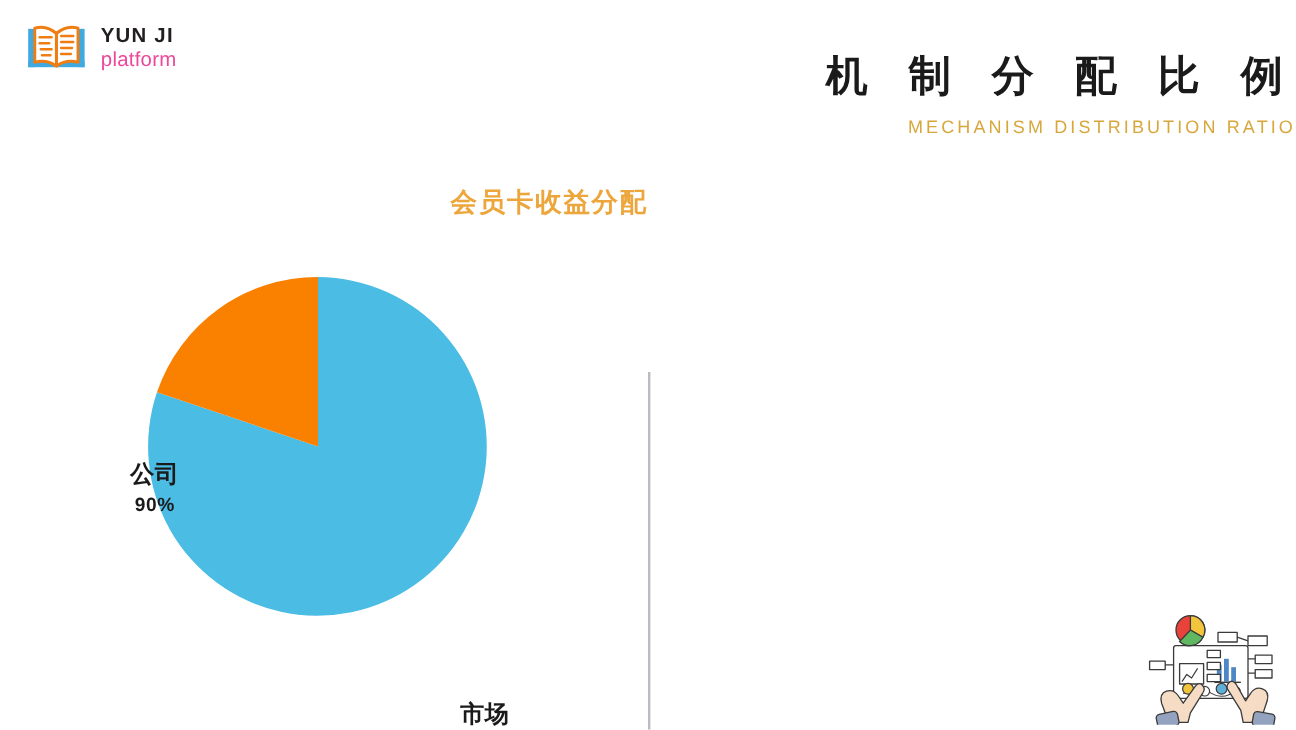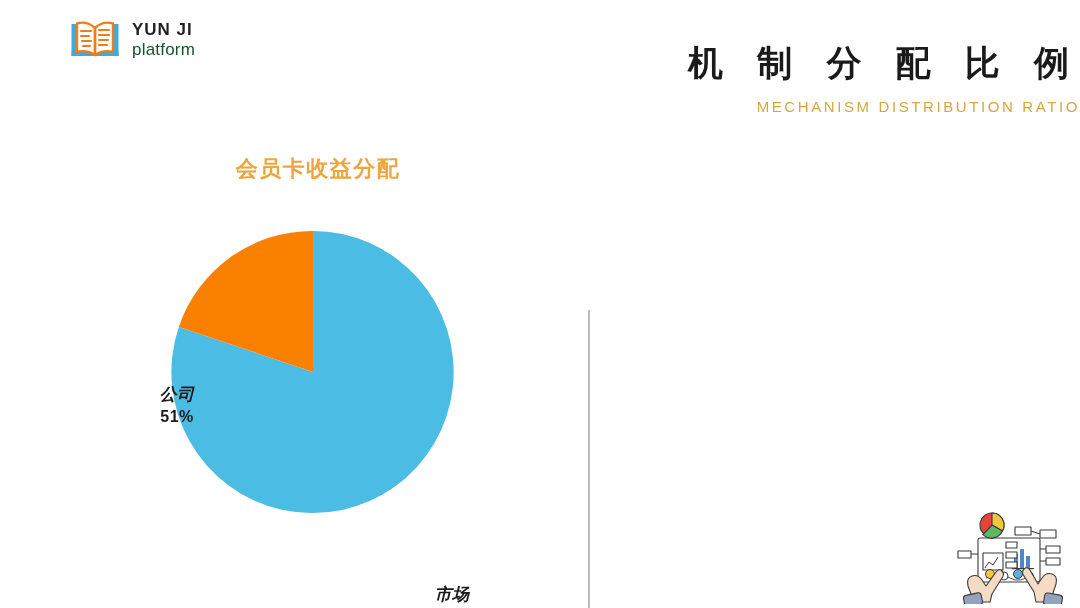--- a/index.html
+++ b/index.html
@@ -3,64 +3,64 @@
 <meta charset="utf-8">
 <style>
   html,body{margin:0;padding:0;}
   body{
     width:1080px;height:608px;
     background:#ffffff;
     font-family:"Liberation Sans","DejaVu Sans",sans-serif;
     overflow:hidden;
     position:relative;
   }
-  .slide{position:absolute;inset:0;background:#fff;margin-left:48px;}
+  .slide{position:absolute;inset:0;background:#fff;}
 
   
   .brand{position:absolute;left:22px;top:18px;display:flex;align-items:center;gap:12px;}
   .brand-mark{width:50px;height:44px;flex:0 0 auto;}
   .brand-words{display:flex;flex-direction:column;line-height:1.18;}
   .brand-line1{font-size:17px;font-weight:700;color:#231f20;letter-spacing:1px;}
-  .brand-line2{font-size:17px;font-weight:500;color:#14532d;letter-spacing:0.2px;}
+  .brand-line2{font-size:17px;font-weight:500;color:#ec4899;letter-spacing:0.2px;}
 
   
   .title-block{position:absolute;left:0;right:0;top:40px;text-align:right;}
   .title-main{
     font-size:35px;font-weight:700;color:#1a1a1a;letter-spacing:11px;
     font-family:"DejaVu Sans","Liberation Sans",sans-serif;
     margin:0;padding-left:11px;
   }
   .title-sub{
     margin-top:11px;font-size:15px;letter-spacing:2.6px;color:#d8a73c;
     font-weight:400;padding-left:15px;
   }
 
   
   .panels{position:absolute;left:0;top:140px;width:1080px;height:420px;}
   .panel{position:absolute;top:0;width:540px;height:420px;}
   .panel-left{left:0;}
   .panel-right{left:540px;}
   .panel-heading{
-    text-align:center;font-size:22px;font-weight:700;color:#eca63c;
+    text-align:right;font-size:22px;font-weight:700;color:#eca63c;
     letter-spacing:1.5px;margin-top:14px;
   }
   .divider{
     position:absolute;left:540px;top:170px;width:2px;height:358px;
     background:#b9bcc0;
   }
 
   
   .pie-wrap{position:absolute;}
   .pie-left{left:121px;top:88px;width:288px;height:288px;}
   .pie-right{left:125px;top:84px;width:288px;height:288px;}
   .pie-wrap svg{display:block;width:100%;height:100%;}
 
   
   .slice-label{position:absolute;color:#1a1a1a;font-weight:700;line-height:1.38;text-align:center;}
-  .slice-label .nm{font-size:17px;letter-spacing:0.5px;display:block;font-style:italic;}
+  .slice-label .nm{font-size:20px;letter-spacing:0.5px;display:block;}
   .slice-label .pc{font-size:16px;letter-spacing:0.5px;display:block;}
 
   .lbl-l-company{left:93px;top:243px;width:72px;}
   .lbl-l-market{left:371px;top:443px;width:66px;}
 
   
   .illus{position:absolute;right:8px;bottom:4px;width:120px;height:96px;}
   .illus svg{display:block;width:100%;height:100%;}
 </style>
 </head>
@@ -99,21 +99,21 @@
       <div class="pie-wrap pie-left">
         <svg viewBox="0 0 200 200" xmlns="http://www.w3.org/2000/svg">
 
           <path d="M100 100 L100 2 A98 98 0 1 1 6.8 68.7 Z" fill="#4bbce4"></path>
 
           <path d="M100 100 L100 2 A98 98 0 0 0 6.8 68.7 Z" fill="#fa8000"></path>
         </svg>
       </div>
       <div class="slice-label lbl-l-company">
         <span class="nm">公司</span>
-        <span class="pc">51%</span>
+        <span class="pc">90%</span>
       </div>
       <div class="slice-label lbl-l-market">
         <span class="nm">市场</span>
         <span class="pc">70%</span>
       </div>
     </div>
 
 
     <div class="divider"></div>
   </div>

